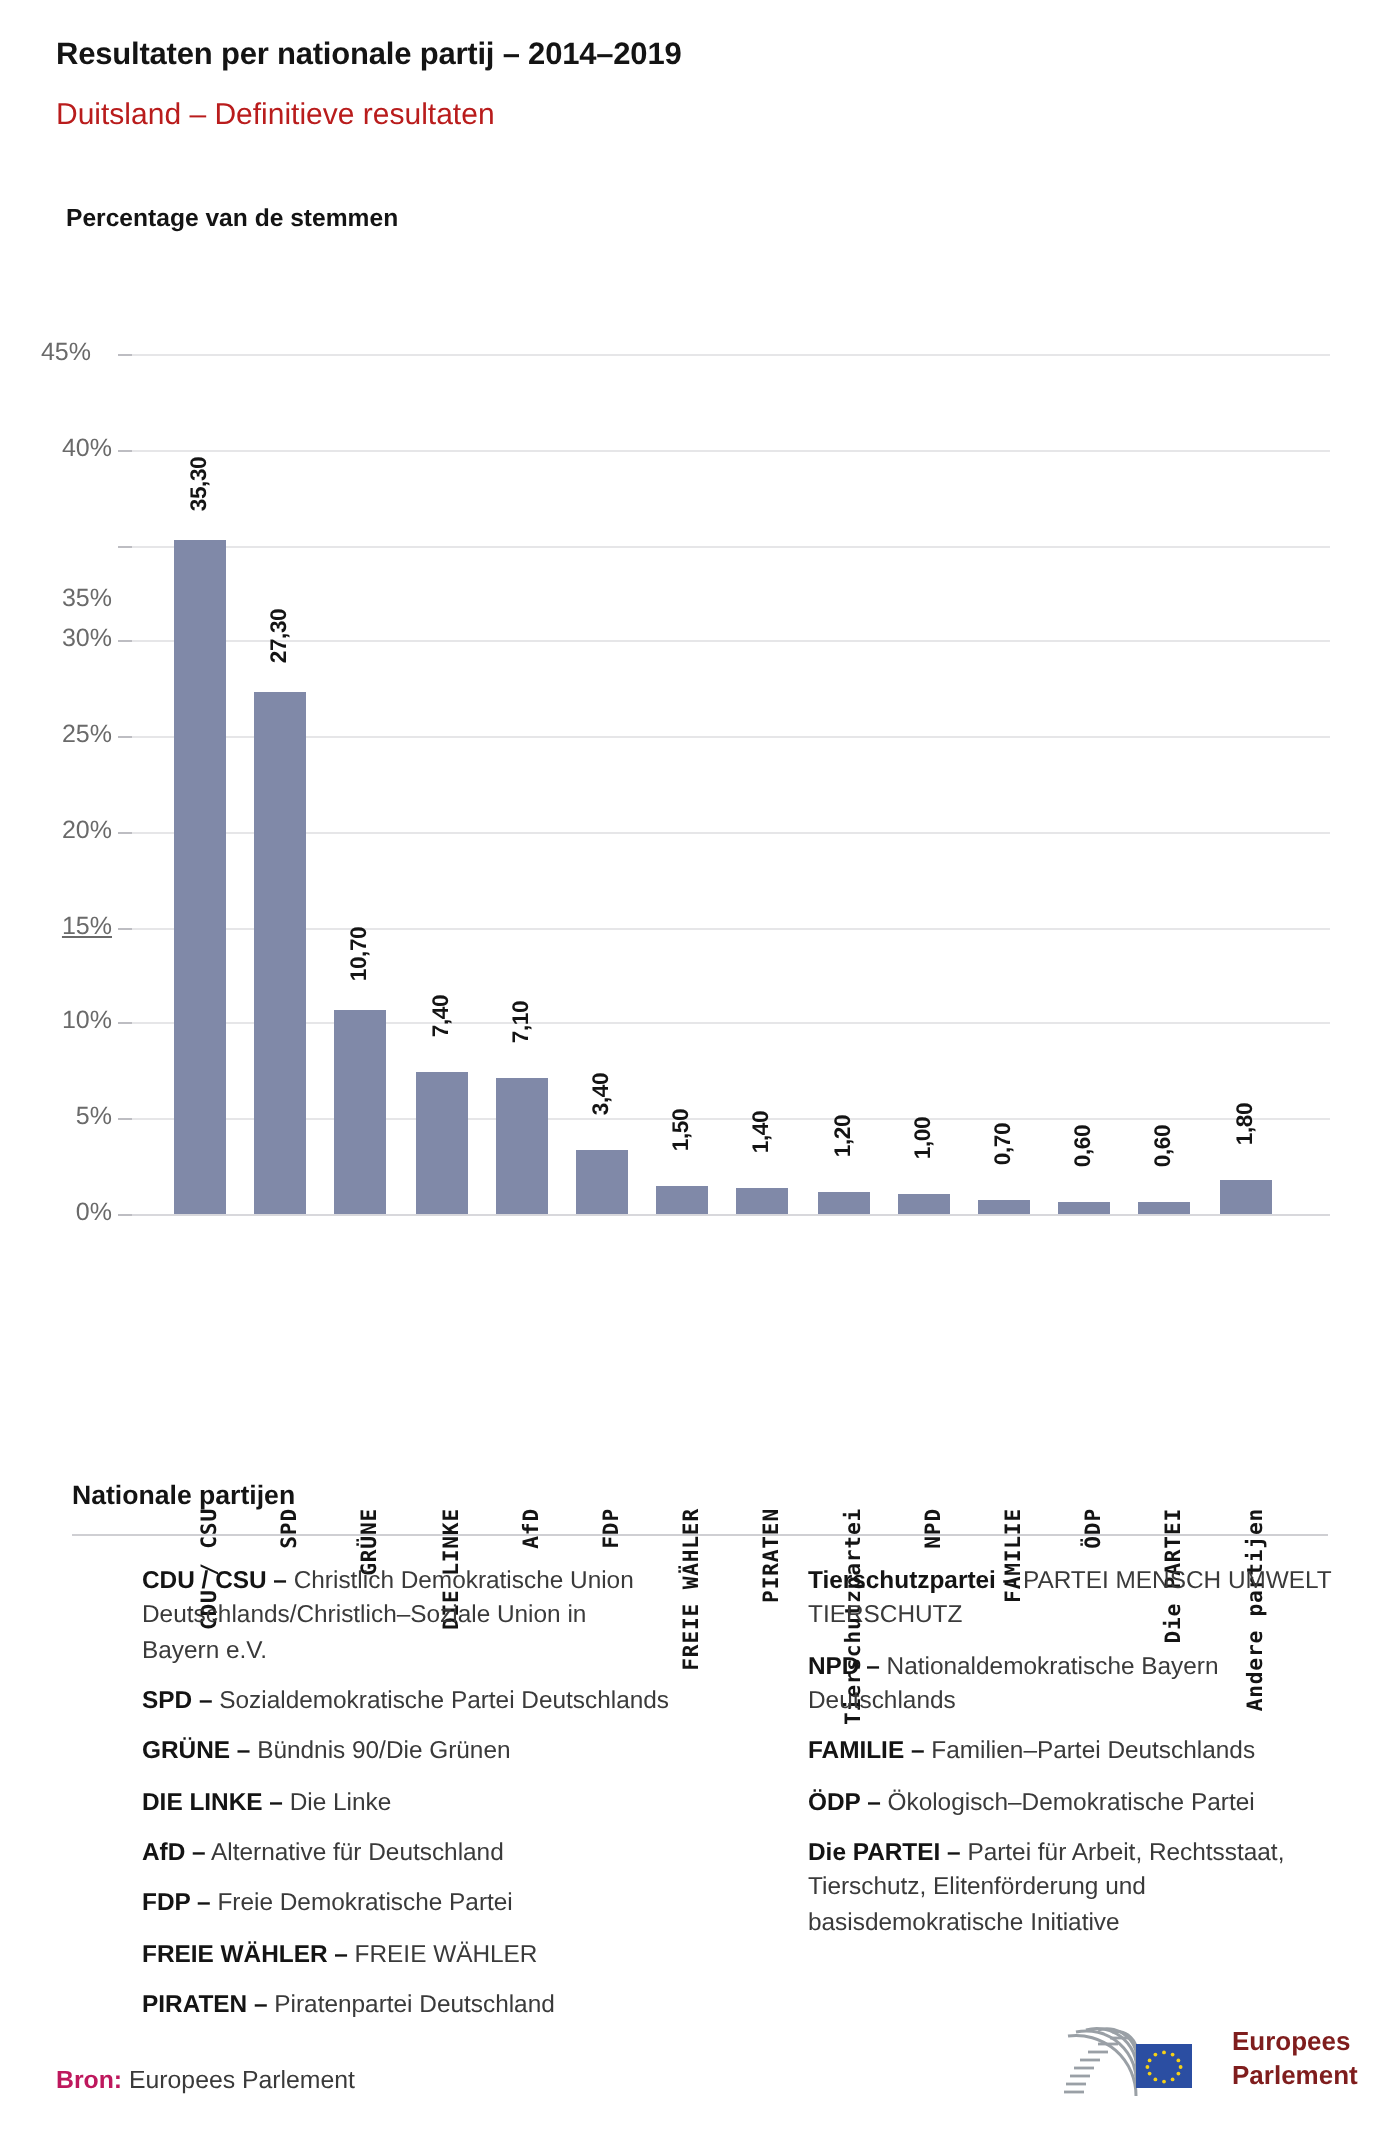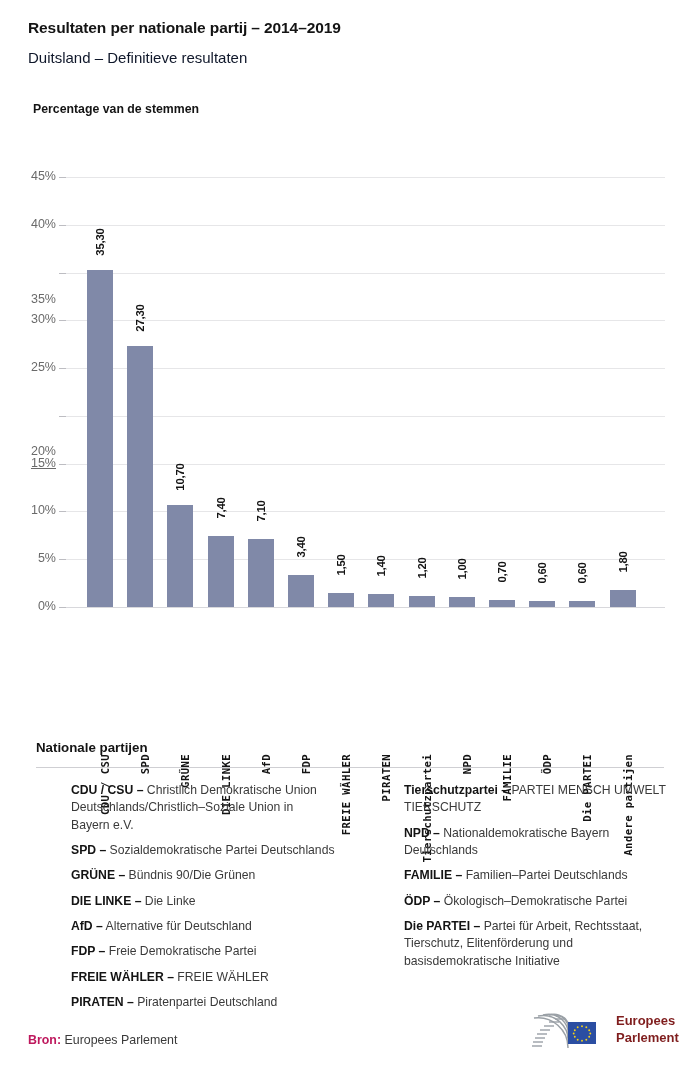--- a/index.html
+++ b/index.html
@@ -20,21 +20,21 @@
   
   .hdr-title {
     position: absolute; left: 28px; top: 19px;
     font-size: 15.5px; font-weight: bold;
     letter-spacing: -0.1px;
     color: #141414;
   }
   .hdr-sub {
     position: absolute; left: 28px; top: 49px;
     font-size: 15px; font-weight: normal;
-    color: #0f172a;
+    color: #b91c1c;
   }
   .axis-caption {
     position: absolute; left: 33px; top: 102px;
     font-size: 12.3px; font-weight: bold;
     color: #141414;
   }
 
   
   #chart {
     position: absolute;
@@ -181,31 +181,31 @@
       </div>
     <div id="ticks">
         <div class="tick-label" style="top: 467px;">0%</div>
         <div class="tick-dash" style="top: 467px;"></div>
         <div class="tick-label" style="top: 419.222px;">5%</div>
         <div class="tick-dash" style="top: 419.222px;"></div>
         <div class="tick-label" style="top: 371.444px;">10%</div>
         <div class="tick-dash" style="top: 371.444px;"></div>
         <div class="tick-label" style="top: 323.667px; text-decoration: underline;">15%</div>
         <div class="tick-dash" style="top: 323.667px;"></div>
-        <div class="tick-label" style="top: 275.889px; margin-top: 36px;">20%</div>
+        <div class="tick-label" style="top: 275.889px;">20%</div>
         <div class="tick-dash" style="top: 275.889px;"></div>
         <div class="tick-label" style="top: 228.111px;">25%</div>
         <div class="tick-dash" style="top: 228.111px;"></div>
         <div class="tick-label" style="top: 180.333px;">30%</div>
         <div class="tick-dash" style="top: 180.333px;"></div>
         <div class="tick-label" style="top: 132.556px; margin-top: 27px;">35%</div>
         <div class="tick-dash" style="top: 132.556px;"></div>
         <div class="tick-label" style="top: 84.7778px;">40%</div>
         <div class="tick-dash" style="top: 84.7778px;"></div>
-        <div class="tick-label" style="top: 37px;">45%</div>
+        <div class="tick-label" style="top: 37px; text-align: center;">45%</div>
         <div class="tick-dash" style="top: 37px;"></div>
       </div>
     <div class="bars" id="bars">
         <div class="bar-slot" style="left: 14px;">
           <div class="bar" style="height: 337.311px; background: rgb(128, 137, 168);"></div>
           <div class="bar-value" style="bottom: 359.311px;">35,30</div>
         </div>
         <div class="bar-slot" style="left: 54.2px;">
           <div class="bar" style="height: 260.867px; background: rgb(128, 137, 168);"></div>
           <div class="bar-value" style="bottom: 282.867px;">27,30</div>

